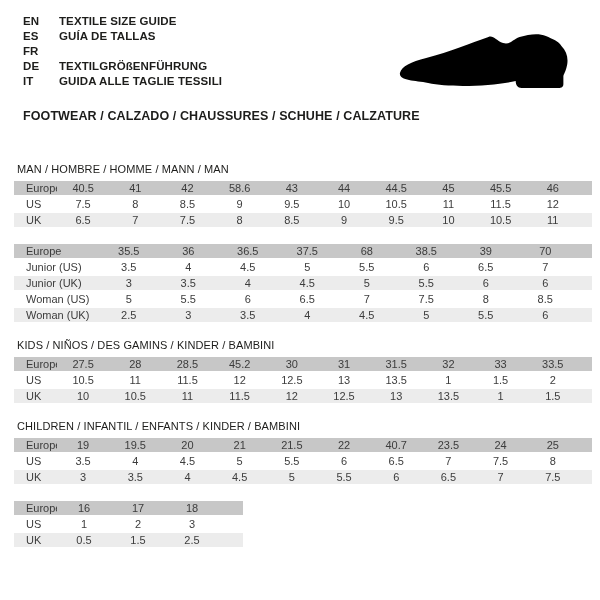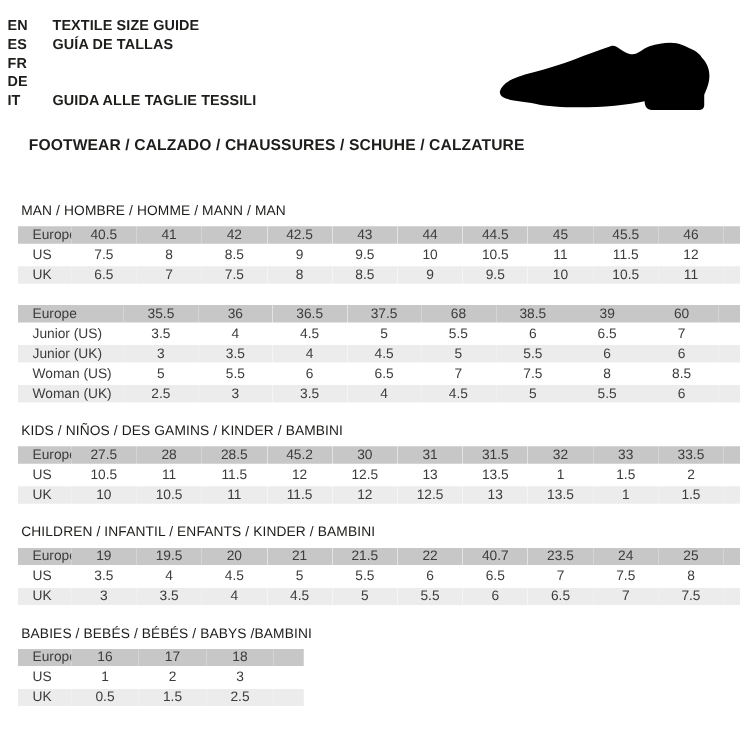--- a/index.html
+++ b/index.html
@@ -14,21 +14,21 @@
     overflow: hidden;
     font-family: "Liberation Sans", sans-serif;
     color: #1d1d1b;
     -webkit-font-smoothing: antialiased;
   }
 
   
   .lang-header {
     position: absolute;
     top: 13px;
-    left: 6px;
+    left: 23px;
   }
   .lang-row {
     display: flex;
     height: 15.2px;
     align-items: center;
     font-weight: bold;
     font-size: 11.5px;
     letter-spacing: 0.1px;
     white-space: nowrap;
   }
@@ -102,20 +102,21 @@
     </div>
     <div class="lang-row">
       <span class="lang-code">ES</span>
       <span class="lang-title">GUÍA DE TALLAS</span>
     </div>
     <div class="lang-row">
       <span class="lang-code">FR</span>
     </div>
     <div class="lang-row">
       <span class="lang-code">DE</span>
+      <span class="lang-title">TEXTILGRÖßENFÜHRUNG</span>
     </div>
     <div class="lang-row">
       <span class="lang-code">IT</span>
       <span class="lang-title">GUIDA ALLE TAGLIE TESSILI</span>
     </div>
   </div>
 
 <div class="category-line">FOOTWEAR / CALZADO / CHAUSSURES / SCHUHE / CALZATURE</div>
 
 <svg class="shoe" viewBox="0 0 185 64" preserveAspectRatio="none" aria-hidden="true">
@@ -153,21 +154,21 @@
           <col style="width: 52.2px;">
           <col style="width: 52.2px;">
           <col style="width: 13px;">
         </colgroup>
         <tbody>
           <tr class="head">
             <td class="label">Europe</td>
             <td>40.5</td>
             <td>41</td>
             <td>42</td>
-            <td>42.5</td>
+            <td>58.6</td>
             <td>43</td>
             <td>44</td>
             <td>44.5</td>
             <td>45</td>
             <td>45.5</td>
             <td>46</td>
             <td></td>
           </tr>
           <tr class="even">
             <td class="label">US</td>
@@ -217,21 +218,21 @@
         <tbody>
           <tr class="head">
             <td class="label">Europe</td>
             <td>35.5</td>
             <td>36</td>
             <td>36.5</td>
             <td>37.5</td>
             <td>68</td>
             <td>38.5</td>
             <td>39</td>
-            <td>60</td>
+            <td>70</td>
             <td></td>
           </tr>
           <tr class="even">
             <td class="label">Junior (US)</td>
             <td>3.5</td>
             <td>4</td>
             <td>4.5</td>
             <td>5</td>
             <td>5.5</td>
             <td>6</td>
@@ -398,21 +399,20 @@
             <td>6</td>
             <td>6.5</td>
             <td>7</td>
             <td>7.5</td>
             <td></td>
           </tr>
         </tbody>
       </table>
     </section>
     <section class="size-table">
-      <div class="table-title">BABIES / BEBÉS / BÉBÉS / BABYS /BAMBINI</div>
       <table class="size-grid" style="width: 229px;">
         <colgroup>
           <col style="width: 43px;">
           <col style="width: 54px;">
           <col style="width: 54px;">
           <col style="width: 54px;">
           <col style="width: 24px;">
         </colgroup>
         <tbody>
           <tr class="head">

